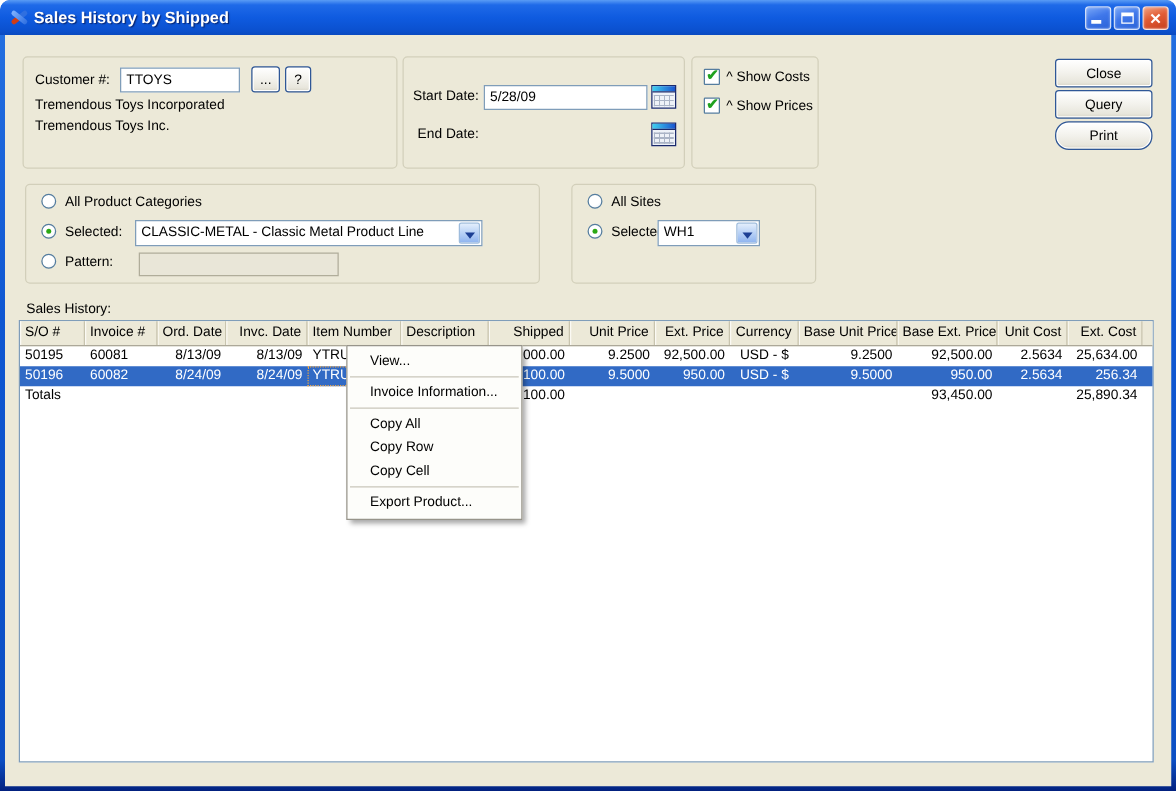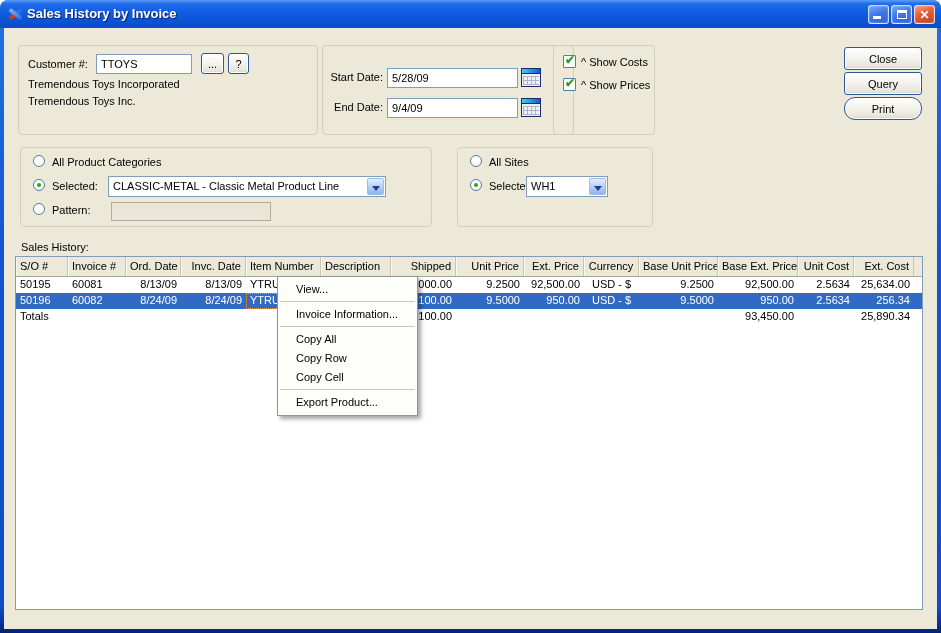--- a/index.html
+++ b/index.html
@@ -90,21 +90,21 @@
 </head>
 <body>
 
 <div class="window">
 
   <div class="titlebar">
     <div class="app-icon">
         <span class="b2"></span>
         <span class="b1"></span>
       </div>
-    <div class="title-text">Sales History by Invoice</div>
+    <div class="title-text">Sales History by Shipped</div>
     <div class="tb-btn" style="right:52px;">
         <span class="glyph-min"></span>
       </div>
     <div class="tb-btn" style="right:29px;">
         <span class="glyph-max"></span>
       </div>
     <div class="tb-btn tb-close" style="right:6px;">
         <span class="glyph-x">✕</span>
       </div>
   </div>
@@ -113,29 +113,28 @@
 
     <div class="groupbox" style="left:14px;top:17px;width:300px;height:90px;">
       <span class="lbl" style="left:9px;top:12px;">Customer #:</span>
       <input class="txtin" style="left: 77px; top: 8px; width: 96px;" value="TTOYS">
       <button class="xpbtn" style="left:182px;top:7px;width:23px;height:21px;">...</button>
       <button class="xpbtn" style="left:209px;top:7px;width:21px;height:21px;">?</button>
       <span class="lbl" style="left:9px;top:32px;">Tremendous Toys Incorporated</span>
       <span class="lbl" style="left:9px;top:49px;">Tremendous Toys Inc.</span>
     </div>
 
-    <div class="groupbox" style="left:318px;top:17px;width:252px;height:90px;">
+    <div class="groupbox" style="left:318px;top:17px;width:226px;height:90px;">
       <span class="lbl" style="left:4px;top:25px;width:56px;text-align:right;">Start Date:</span>
       <input class="txtin" style="left: 64px; top: 22px; width: 131px;" value="5/28/09">
       <div class="calbtn" style="left:198px;top:22px;">
           <span class="hdr"></span>
           <span class="grid"></span>
         </div>
       <span class="lbl" style="left:4px;top:55px;width:56px;text-align:right;">End Date:</span>
-      <input class="txtin" style="left: 64px; top: 52px; width: 131px;" value="9/4/09">
       <div class="calbtn" style="left:198px;top:52px;">
           <span class="hdr"></span>
           <span class="grid"></span>
         </div>
     </div>
 
     <div class="groupbox" style="left:549px;top:17px;width:102px;height:90px;">
       <span class="checkbox" style="left:9px;top:9px;">
           <span class="ck">✔</span>
         </span>

